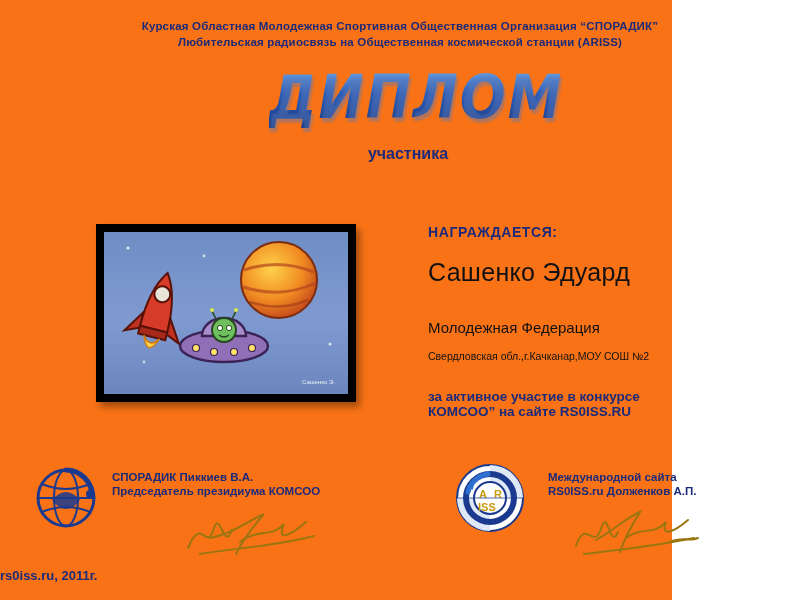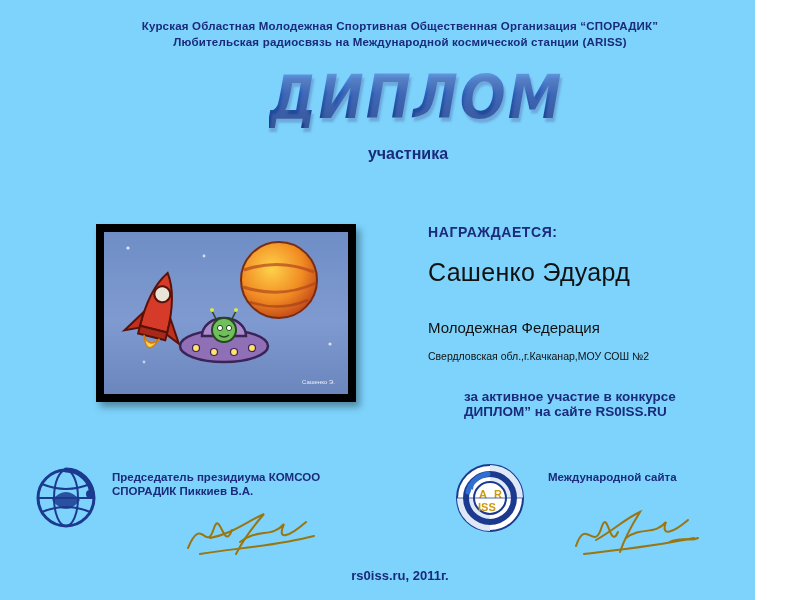--- a/index.html
+++ b/index.html
@@ -10,23 +10,23 @@
   body {
     width: 800px;
     height: 600px;
     overflow: hidden;
     font-family: "Liberation Sans", sans-serif;
     color: #1a1a5e;
     position: relative;
   }
   .page {
     position: relative;
-    width: 755px;
+    width: 672px;
     height: 600px;
-    background: #7dd3fc;
+    background: #f97316;
   }
 
   
   .header {
     position: absolute;
     top: 18px;
     left: 0;
     width: 800px;
     text-align: center;
   }
@@ -124,21 +124,20 @@
   .address {
     font-size: 10.5px;
     color: #111111;
     margin-bottom: 27px;
   }
   .reason {
     font-size: 13.5px;
     font-weight: bold;
     color: #1b2a7a;
     line-height: 15px;
-    margin-left: 36px;
   }
 
   
   .sig-left-logo {
     position: absolute;
     left: 32px;
     top: 460px;
     width: 72px;
     height: 72px;
   }
@@ -183,34 +182,33 @@
     top: 508px;
     width: 140px;
     height: 56px;
   }
 
   .footer {
     position: absolute;
     left: 0;
     top: 568px;
     width: 800px;
-    text-align: center;
     font-size: 13px;
     font-weight: bold;
     color: #1b2a7a;
   }
 </style>
 </head>
 <body>
 
 <div class="page">
 
   <div class="header">
     <div class="line">Курская Областная Молодежная Спортивная Общественная Организация “СПОРАДИК”</div>
-    <div class="line">Любительская радиосвязь на Международной космической станции (ARISS)</div>
+    <div class="line">Любительская радиосвязь на Общественная космической станции (ARISS)</div>
   </div>
 
   <div class="title-wrap">
     <div class="title">ДИПЛОМ</div>
   </div>
   <div class="subtitle">участника</div>
 
   <div class="art-frame">
     <div class="art-inner">
       <svg class="art-svg" width="244" height="162" viewBox="0 0 244 162" xmlns="http://www.w3.org/2000/svg">
@@ -268,39 +266,39 @@
     </div>
   </div>
 
   <div class="award">
     <div class="award-label">НАГРАЖДАЕТСЯ:</div>
     <div class="recipient">Сашенко Эдуард</div>
     <div class="country">Молодежная Федерация</div>
     <div class="address">Свердловская обл.,г.Качканар,МОУ СОШ №2</div>
     <div class="reason">
       <div>за активное участие в конкурсе</div>
-      <div>ДИПЛОМ” на сайте RS0ISS.RU</div>
+      <div>КОМСОО” на сайте RS0ISS.RU</div>
     </div>
   </div>
 
   <div class="sig-left-logo">
     <svg width="72" height="72" viewBox="0 0 72 72" xmlns="http://www.w3.org/2000/svg">
       <circle cx="34" cy="38" r="28" fill="none" stroke="#1b3a8f" stroke-width="3"></circle>
       <ellipse cx="34" cy="38" rx="12" ry="28" fill="none" stroke="#1b3a8f" stroke-width="2"></ellipse>
       <line x1="6" y1="38" x2="62" y2="38" stroke="#1b3a8f" stroke-width="2"></line>
       <path d="M10 24 q24 10 48 0" fill="none" stroke="#1b3a8f" stroke-width="2"></path>
       <path d="M10 52 q24 -10 48 0" fill="none" stroke="#1b3a8f" stroke-width="2"></path>
       <path d="M34 10 a26 26 0 0 1 26 26" fill="none" stroke="#1b3a8f" stroke-width="5" stroke-linecap="round"></path>
       <path d="M20 40 q14 -16 28 0 q-14 18 -28 0 Z" fill="#1b3a8f" opacity="0.85"></path>
       <circle cx="58" cy="34" r="4" fill="#1b3a8f"></circle>
     </svg>
   </div>
   <div class="sig-left-text">
+    <div>СПОРАДИК Пиккиев В.А.</div>
     <div>Председатель президиума КОМСОО</div>
-    <div>СПОРАДИК Пиккиев В.А.</div>
   </div>
   <div class="sig-left-sign">
     <svg width="150" height="56" viewBox="0 0 150 56" xmlns="http://www.w3.org/2000/svg">
       <g fill="none" stroke="#9a7510" stroke-width="2" stroke-linecap="round">
         <path d="M8 40 C22 6 26 46 34 20 C40 2 44 44 52 22"></path>
         <path d="M30 30 C52 26 66 14 84 6 C70 22 62 34 56 46"></path>
         <path d="M60 34 C78 20 92 30 104 16 C96 34 110 28 126 14"></path>
         <path d="M20 46 C56 40 96 38 134 28"></path>
       </g>
     </svg>
@@ -316,20 +314,21 @@
       <path d="M16 30 a24 24 0 0 1 20 -18" fill="none" stroke="#2f6fd0" stroke-width="5" stroke-linecap="round"></path>
       <path d="M22 20 l-7 3 l6 5 Z" fill="#2f6fd0"></path>
       <text x="27" y="36" font-family="Liberation Sans, sans-serif" font-weight="bold" font-size="11" fill="#c99a12">A</text>
       <text x="42" y="36" font-family="Liberation Sans, sans-serif" font-weight="bold" font-size="11" fill="#c99a12">R</text>
       <text x="26" y="49" font-family="Liberation Sans, sans-serif" font-weight="bold" font-size="11" fill="#c99a12">ISS</text>
       <line x1="5" y1="36" x2="71" y2="36" stroke="#1b3a8f" stroke-width="1.5" opacity="0.5"></line>
     </svg>
   </div>
   <div class="sig-right-text">
     <div>Международной сайта</div>
+    <div>RS0ISS.ru Долженков А.П.</div>
   </div>
   <div class="sig-right-sign">
     <svg width="140" height="56" viewBox="0 0 140 56" xmlns="http://www.w3.org/2000/svg">
       <g fill="none" stroke="#9a7510" stroke-width="2" stroke-linecap="round">
         <path d="M6 38 C16 8 24 46 32 18 C38 2 40 42 48 24"></path>
         <path d="M26 32 C44 22 56 10 70 4 C60 20 54 32 50 44"></path>
         <path d="M56 30 C72 18 84 28 96 14 C90 30 104 24 118 12"></path>
         <path d="M14 46 C48 42 86 38 124 30"></path>
         <path d="M100 34 C112 28 120 34 128 30"></path>
       </g>

